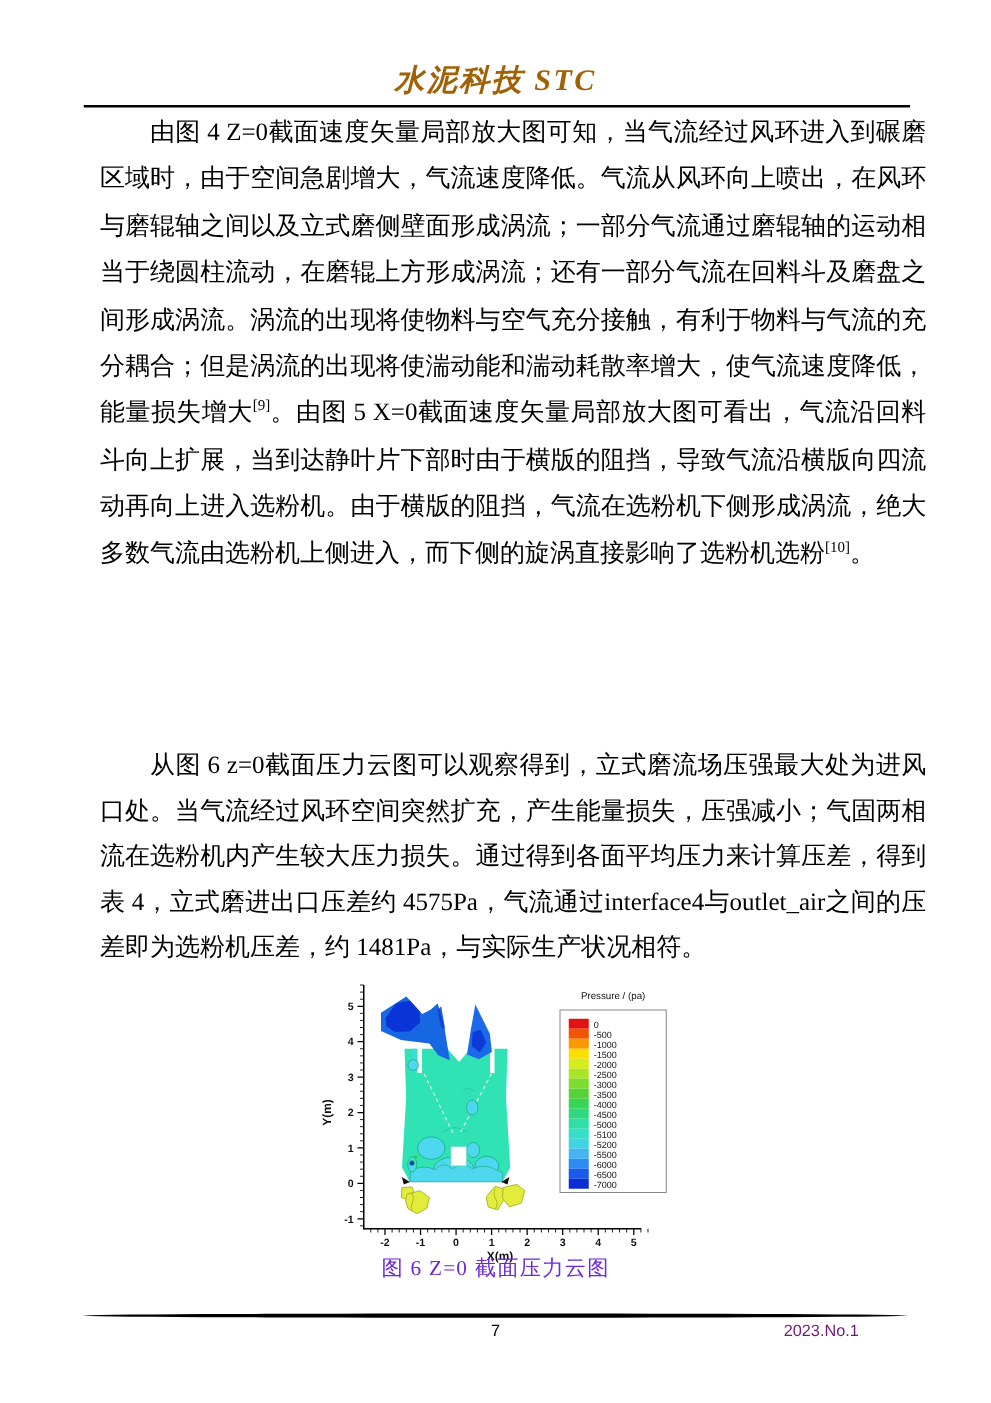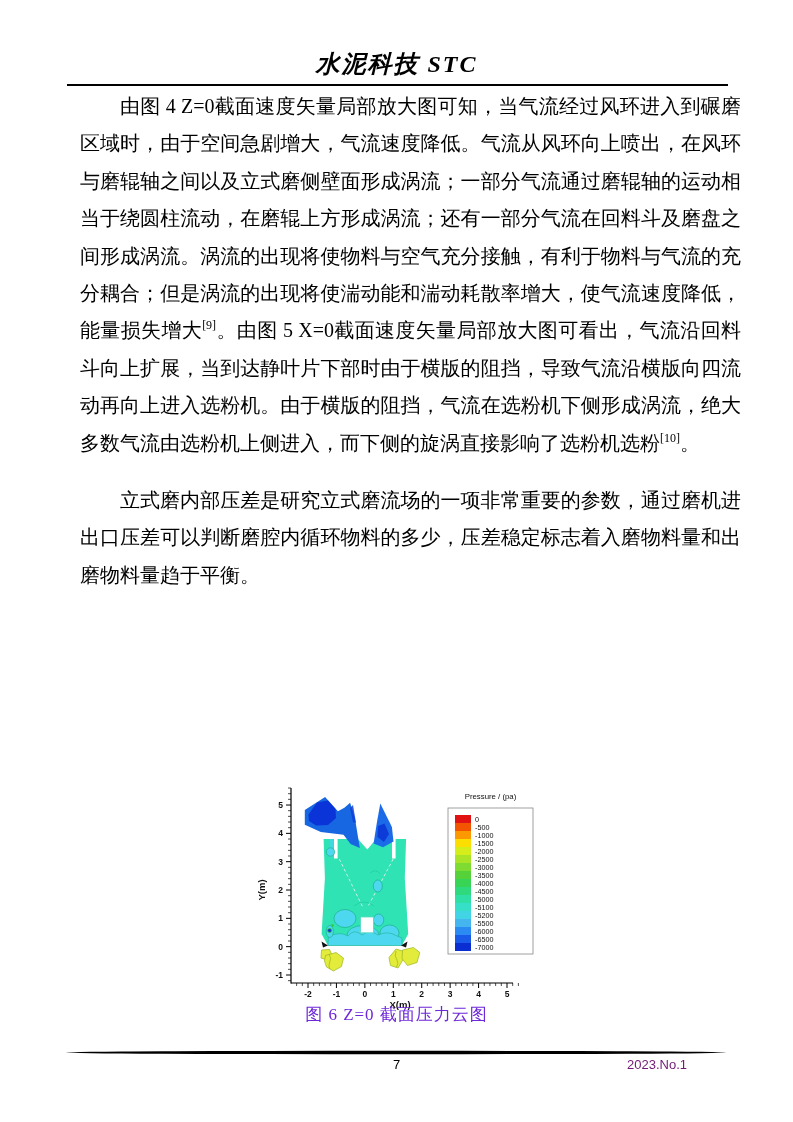--- a/index.html
+++ b/index.html
@@ -2,21 +2,21 @@
 <html><head>
 <meta charset="utf-8">
 <style>
   html,body{margin:0;padding:0;background:#ffffff;}
   .page{
     position:relative;width:793px;height:1122px;background:#fff;
     font-family:"Liberation Serif","DejaVu Serif",serif;color:#111;overflow:hidden;
   }
   .journal-title{
     position:absolute;top:48px;left:0;width:793px;text-align:center;
-    font-size:24px;font-weight:700;font-style:italic;letter-spacing:2px;color:#000000;
+    font-size:24px;font-weight:700;font-style:italic;letter-spacing:2px;color:#a16207;
   }
   .header-rule{position:absolute;top:84px;left:67px;width:661px;height:2px;background:#000;}
   .para{
     position:absolute;left:80px;width:661px;font-size:20px;line-height:37.4px;
     text-align:justify;text-justify:inter-ideograph;color:#000;margin:0;
   }
   .indent{text-indent:2em;}
   #para1{top:88px;}
   #heading332{top:448px;line-height:28px;}
   #para2{top:482px;}
@@ -38,22 +38,22 @@
 <body>
 
 <div class="page">
 
   <div class="journal-title">水泥科技 STC</div>
   <div class="header-rule"></div>
 
   <p class="para indent" id="para1"><span>由图 4 Z=0截面速度矢量局部放大图可知，当气流经过风环进入到碾磨区域时，由于空间急剧增大，气流速度降低。气流从风环向上喷出，在风环与磨辊轴之间以及立式磨侧壁面形成涡流；一部分气流通过磨辊轴的运动相当于绕圆柱流动，在磨辊上方形成涡流；还有一部分气流在回料斗及磨盘之间形成涡流。涡流的出现将使物料与空气充分接触，有利于物料与气流的充分耦合；但是涡流的出现将使湍动能和湍动耗散率增大，使气流速度降低，能量损失增大</span><sup>[9]</sup><span>。由图 5 X=0截面速度矢量局部放大图可看出，气流沿回料斗向上扩展，当到达静叶片下部时由于横版的阻挡，导致气流沿横版向四流动再向上进入选粉机。由于横版的阻挡，气流在选粉机下侧形成涡流，绝大多数气流由选粉机上侧进入，而下侧的旋涡直接影响了选粉机选粉</span><sup>[10]</sup><span>。</span></p>
 
 
-  <p class="para indent" id="para2">立式磨内部压差是研究立式磨流场的一项非常重要的参数，通过磨机进出口压差可以判断磨腔内循环物料的多少，压差稳定标志着入磨物料量和出磨物料量趋于平衡。</p>
-
+
+  <p class="para indent" id="para3">从图 6 z=0截面压力云图可以观察得到，立式磨流场压强最大处为进风口处。当气流经过风环空间突然扩充，产生能量损失，压强减小；气固两相流在选粉机内产生较大压力损失。通过得到各面平均压力来计算压差，得到表 4，立式磨进出口压差约 4575Pa，气流通过interface4与outlet_air之间的压差即为选粉机压差，约 1481Pa，与实际生产状况相符。</p>
 
   <div class="figure-wrap">
     <svg id="plot" width="300" height="236" viewBox="0 0 300 236">
 
       <path d="M73.6,61 L156.1,61 L154.8,100 L158.2,156 L151.9,167.5 L77.9,167.5 L71.6,156 L74.9,100 Z" fill="#2fe3b4"></path>
 
       <path d="M107.5,60.5 L117.3,71.5 L126.5,60.5 Z" fill="#ffffff"></path>
       <rect x="84" y="61" width="3.6" height="19.5" fill="#ffffff"></rect>
       <rect x="142" y="61" width="3.6" height="19.5" fill="#ffffff"></rect>
       <rect x="80.2" y="61" width="2.6" height="18" fill="#45d5ec"></rect>

